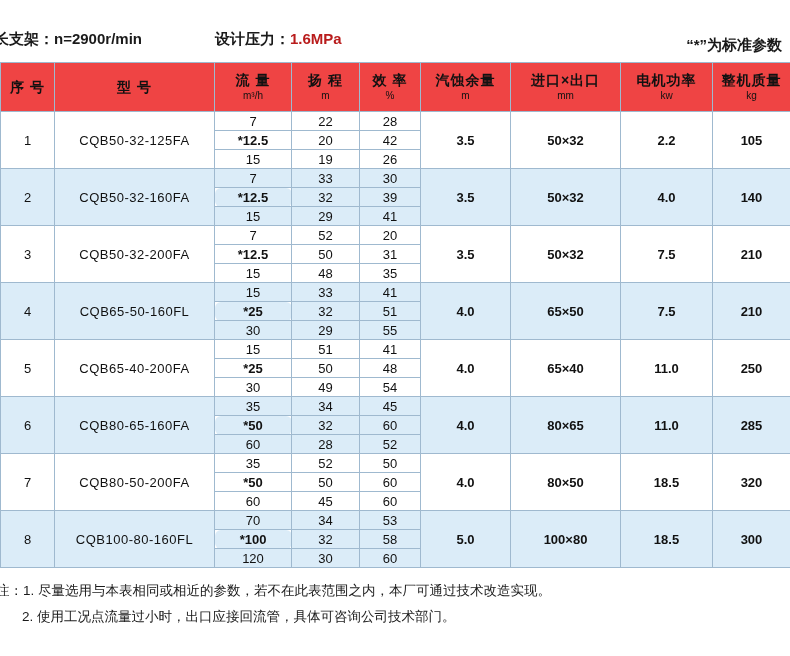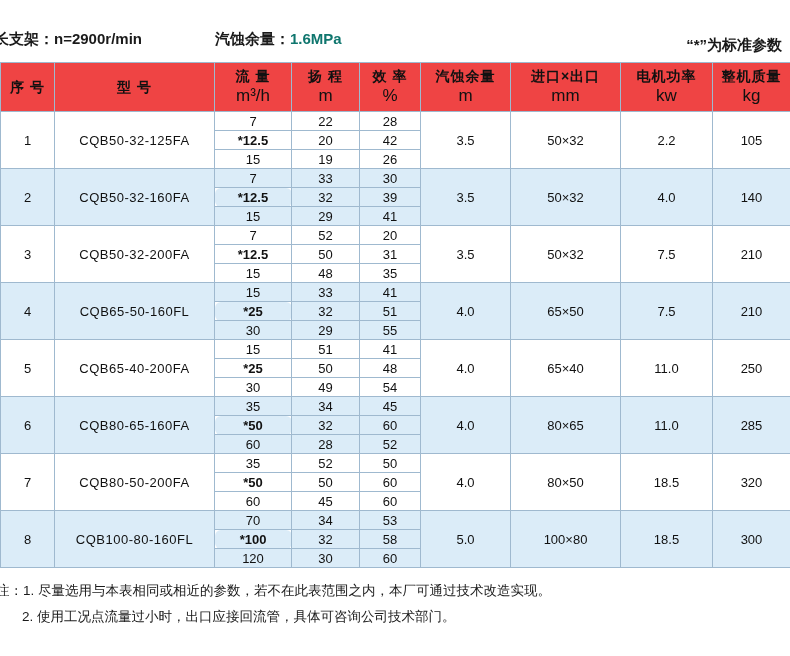--- a/index.html
+++ b/index.html
@@ -33,21 +33,21 @@
     font-weight: bold;
     color: #1a1a1a;
   }
   .header-line .hl-item {
     position: absolute;
     white-space: nowrap;
   }
   .hl-speed { left: -6px; top: 0; }
   .hl-pressure { left: 215px; top: 0; }
   .hl-note { right: 8px; top: 6px; }
-  .hl-em { color: #0f766e; }
+  .hl-em { color: #b91c1c; }
 
   
   table.spec {
     position: absolute;
     top: 62px;
     left: 0;
     width: 790px;
     border-collapse: collapse;
     table-layout: fixed;
   }
@@ -61,21 +61,21 @@
   }
   thead th {
     background: #ef4444;
     font-weight: bold;
     height: 48px;
     line-height: 1.15;
   }
   thead th .unit {
     display: block;
     font-weight: normal;
-    font-size: 17px;
+    font-size: 10px;
     margin-top: 2px;
   }
   thead th .main {
     display: block;
     font-size: 14px;
     letter-spacing: 1px;
   }
   tbody td {
     height: 18px;
   }
@@ -89,20 +89,21 @@
   td.model {
     font-size: 14px;
     letter-spacing: 0.5px;
     margin-left: 32px;
   }
   td.num {
     font-size: 13px;
   }
   td.mid {
     font-size: 14px;
+    font-weight: bold;
   }
   td.star {
     font-weight: bold;
     border-radius: 6px;
   }
 
   
   col.c-no     { width: 54px; }
   col.c-model  { width: 160px; }
   col.c-flow   { width: 77px; }
@@ -131,21 +132,21 @@
   }
 </style>
 </head>
 <body>
 
 <div class="page">
 
   <div class="header-line">
     <span class="hl-item hl-speed">长支架：n=2900r/min</span>
     <span class="hl-item hl-pressure">
-      <span>汽蚀余量：</span><span class="hl-em">1.6MPa</span>
+      <span>设计压力：</span><span class="hl-em">1.6MPa</span>
     </span>
     <span class="hl-item hl-note">“*”为标准参数</span>
   </div>
 
   <table class="spec">
     <colgroup>
       <col class="c-no">
         <col class="c-model">
         <col class="c-flow">
         <col class="c-head">

